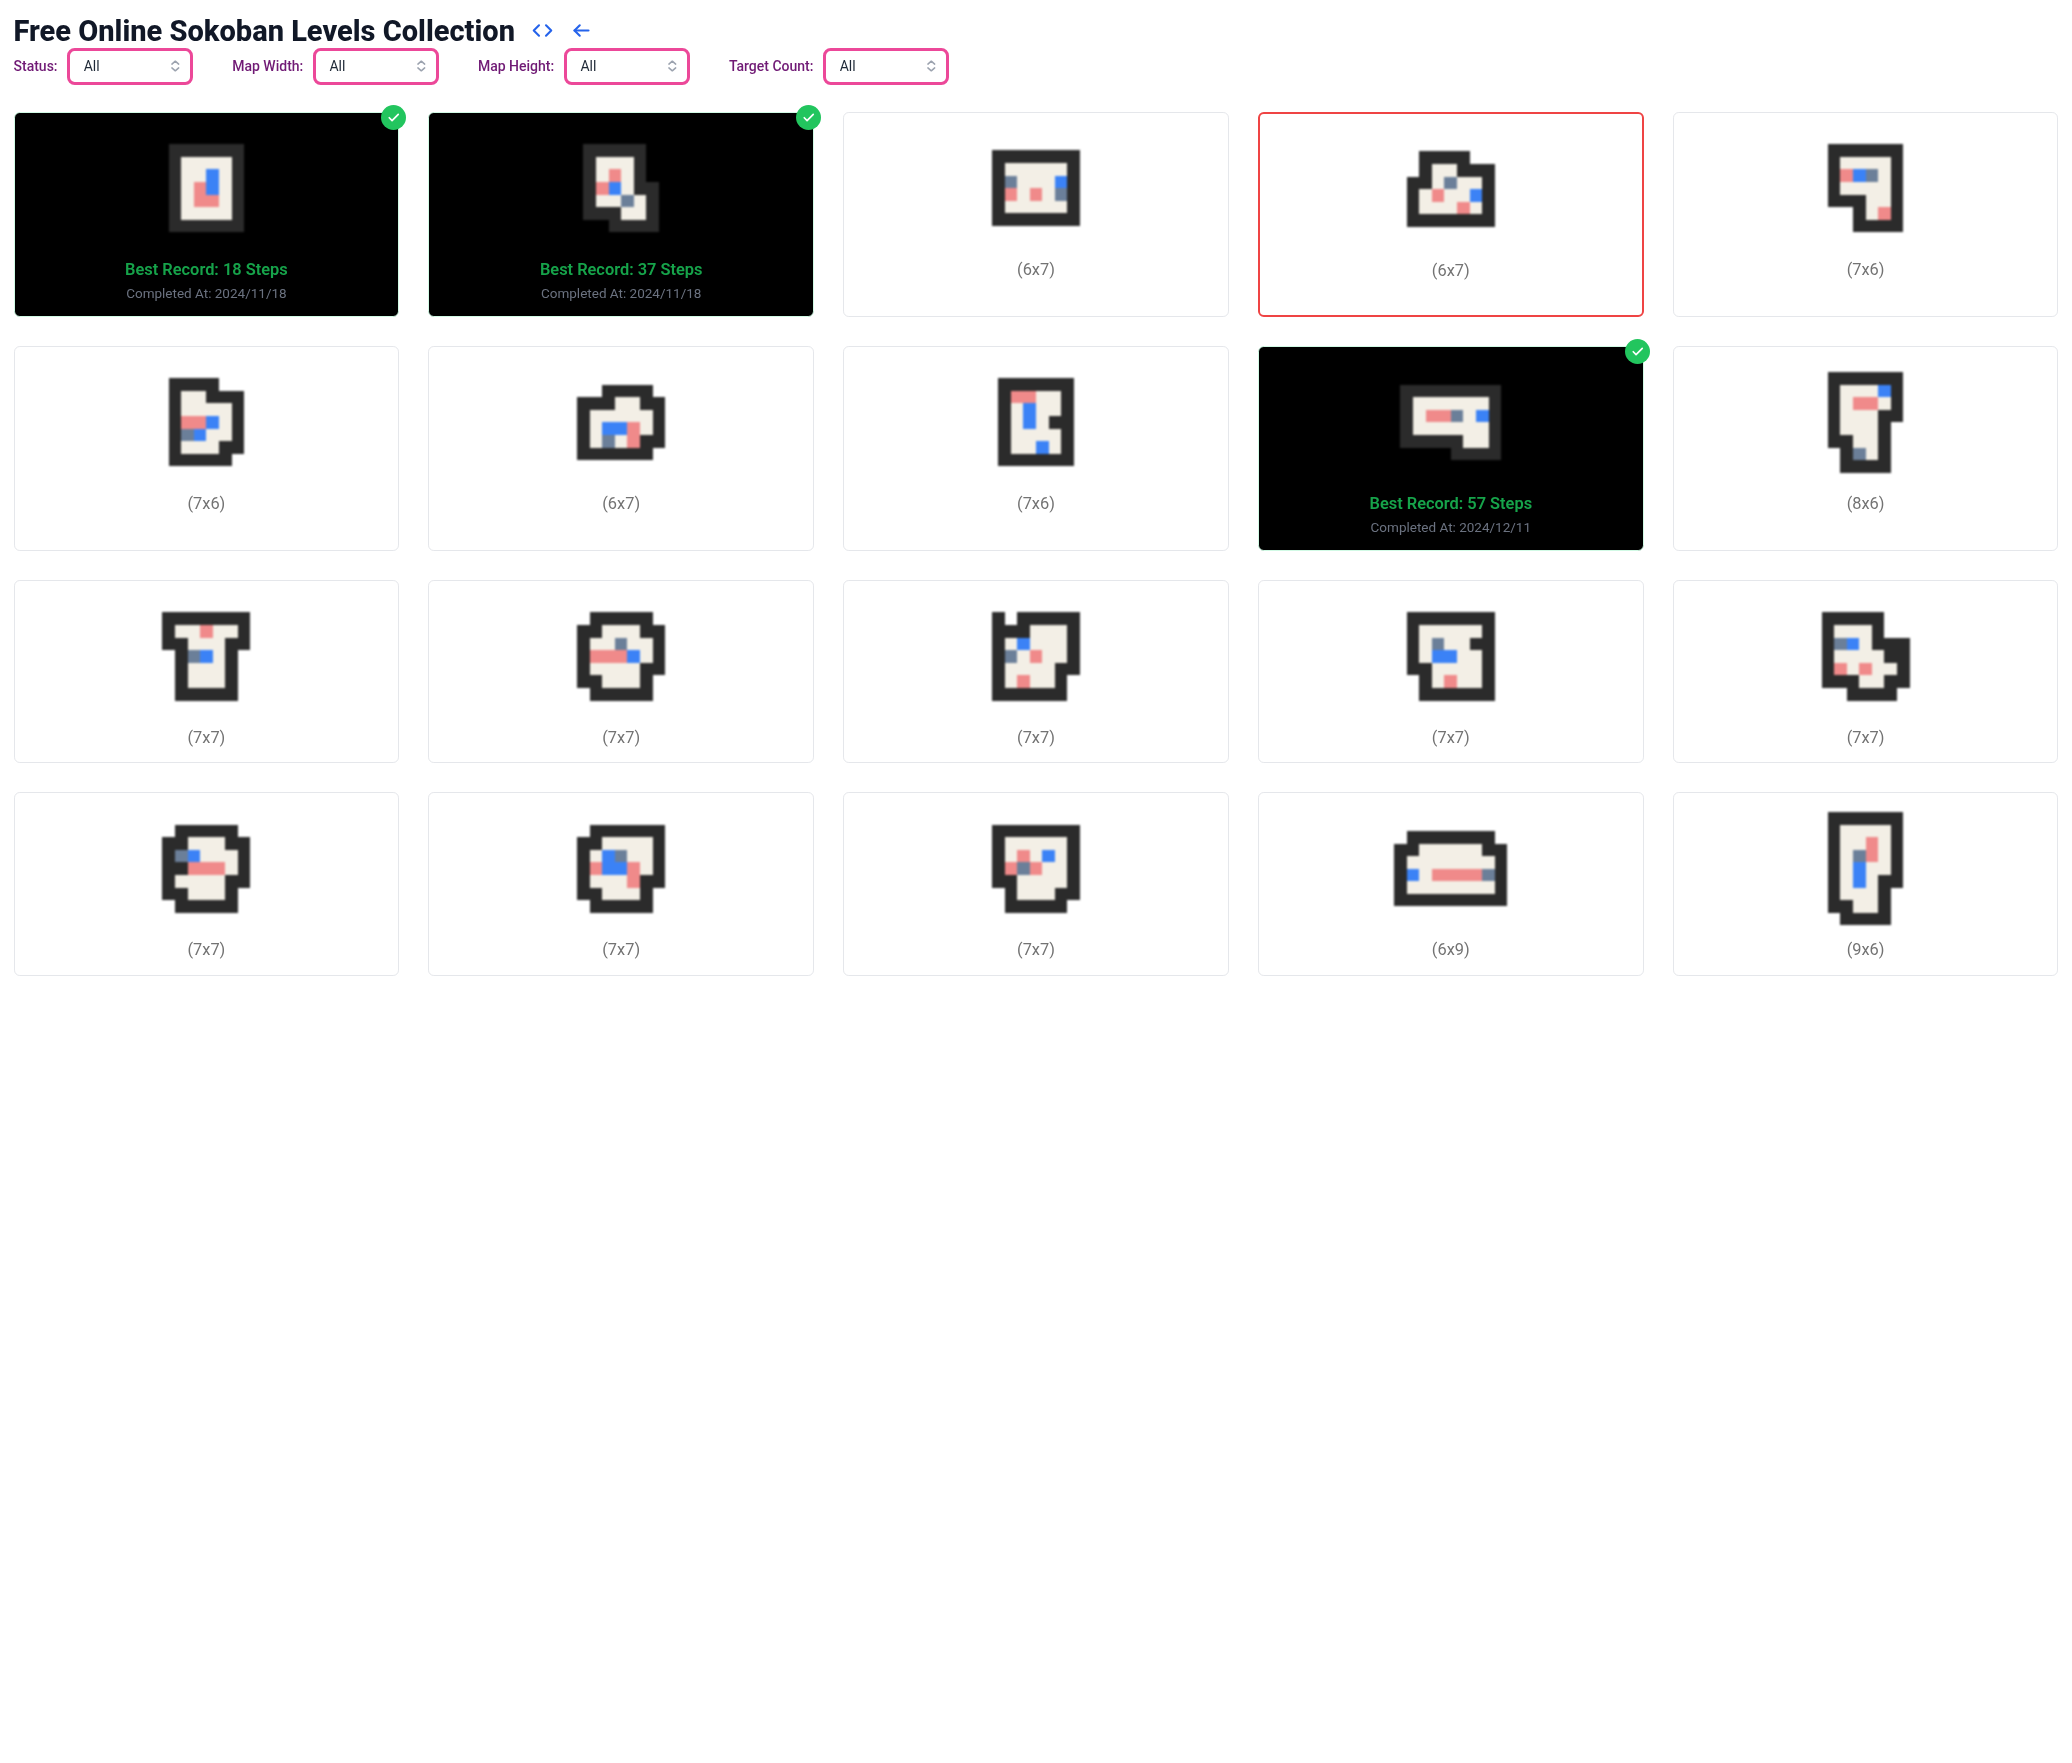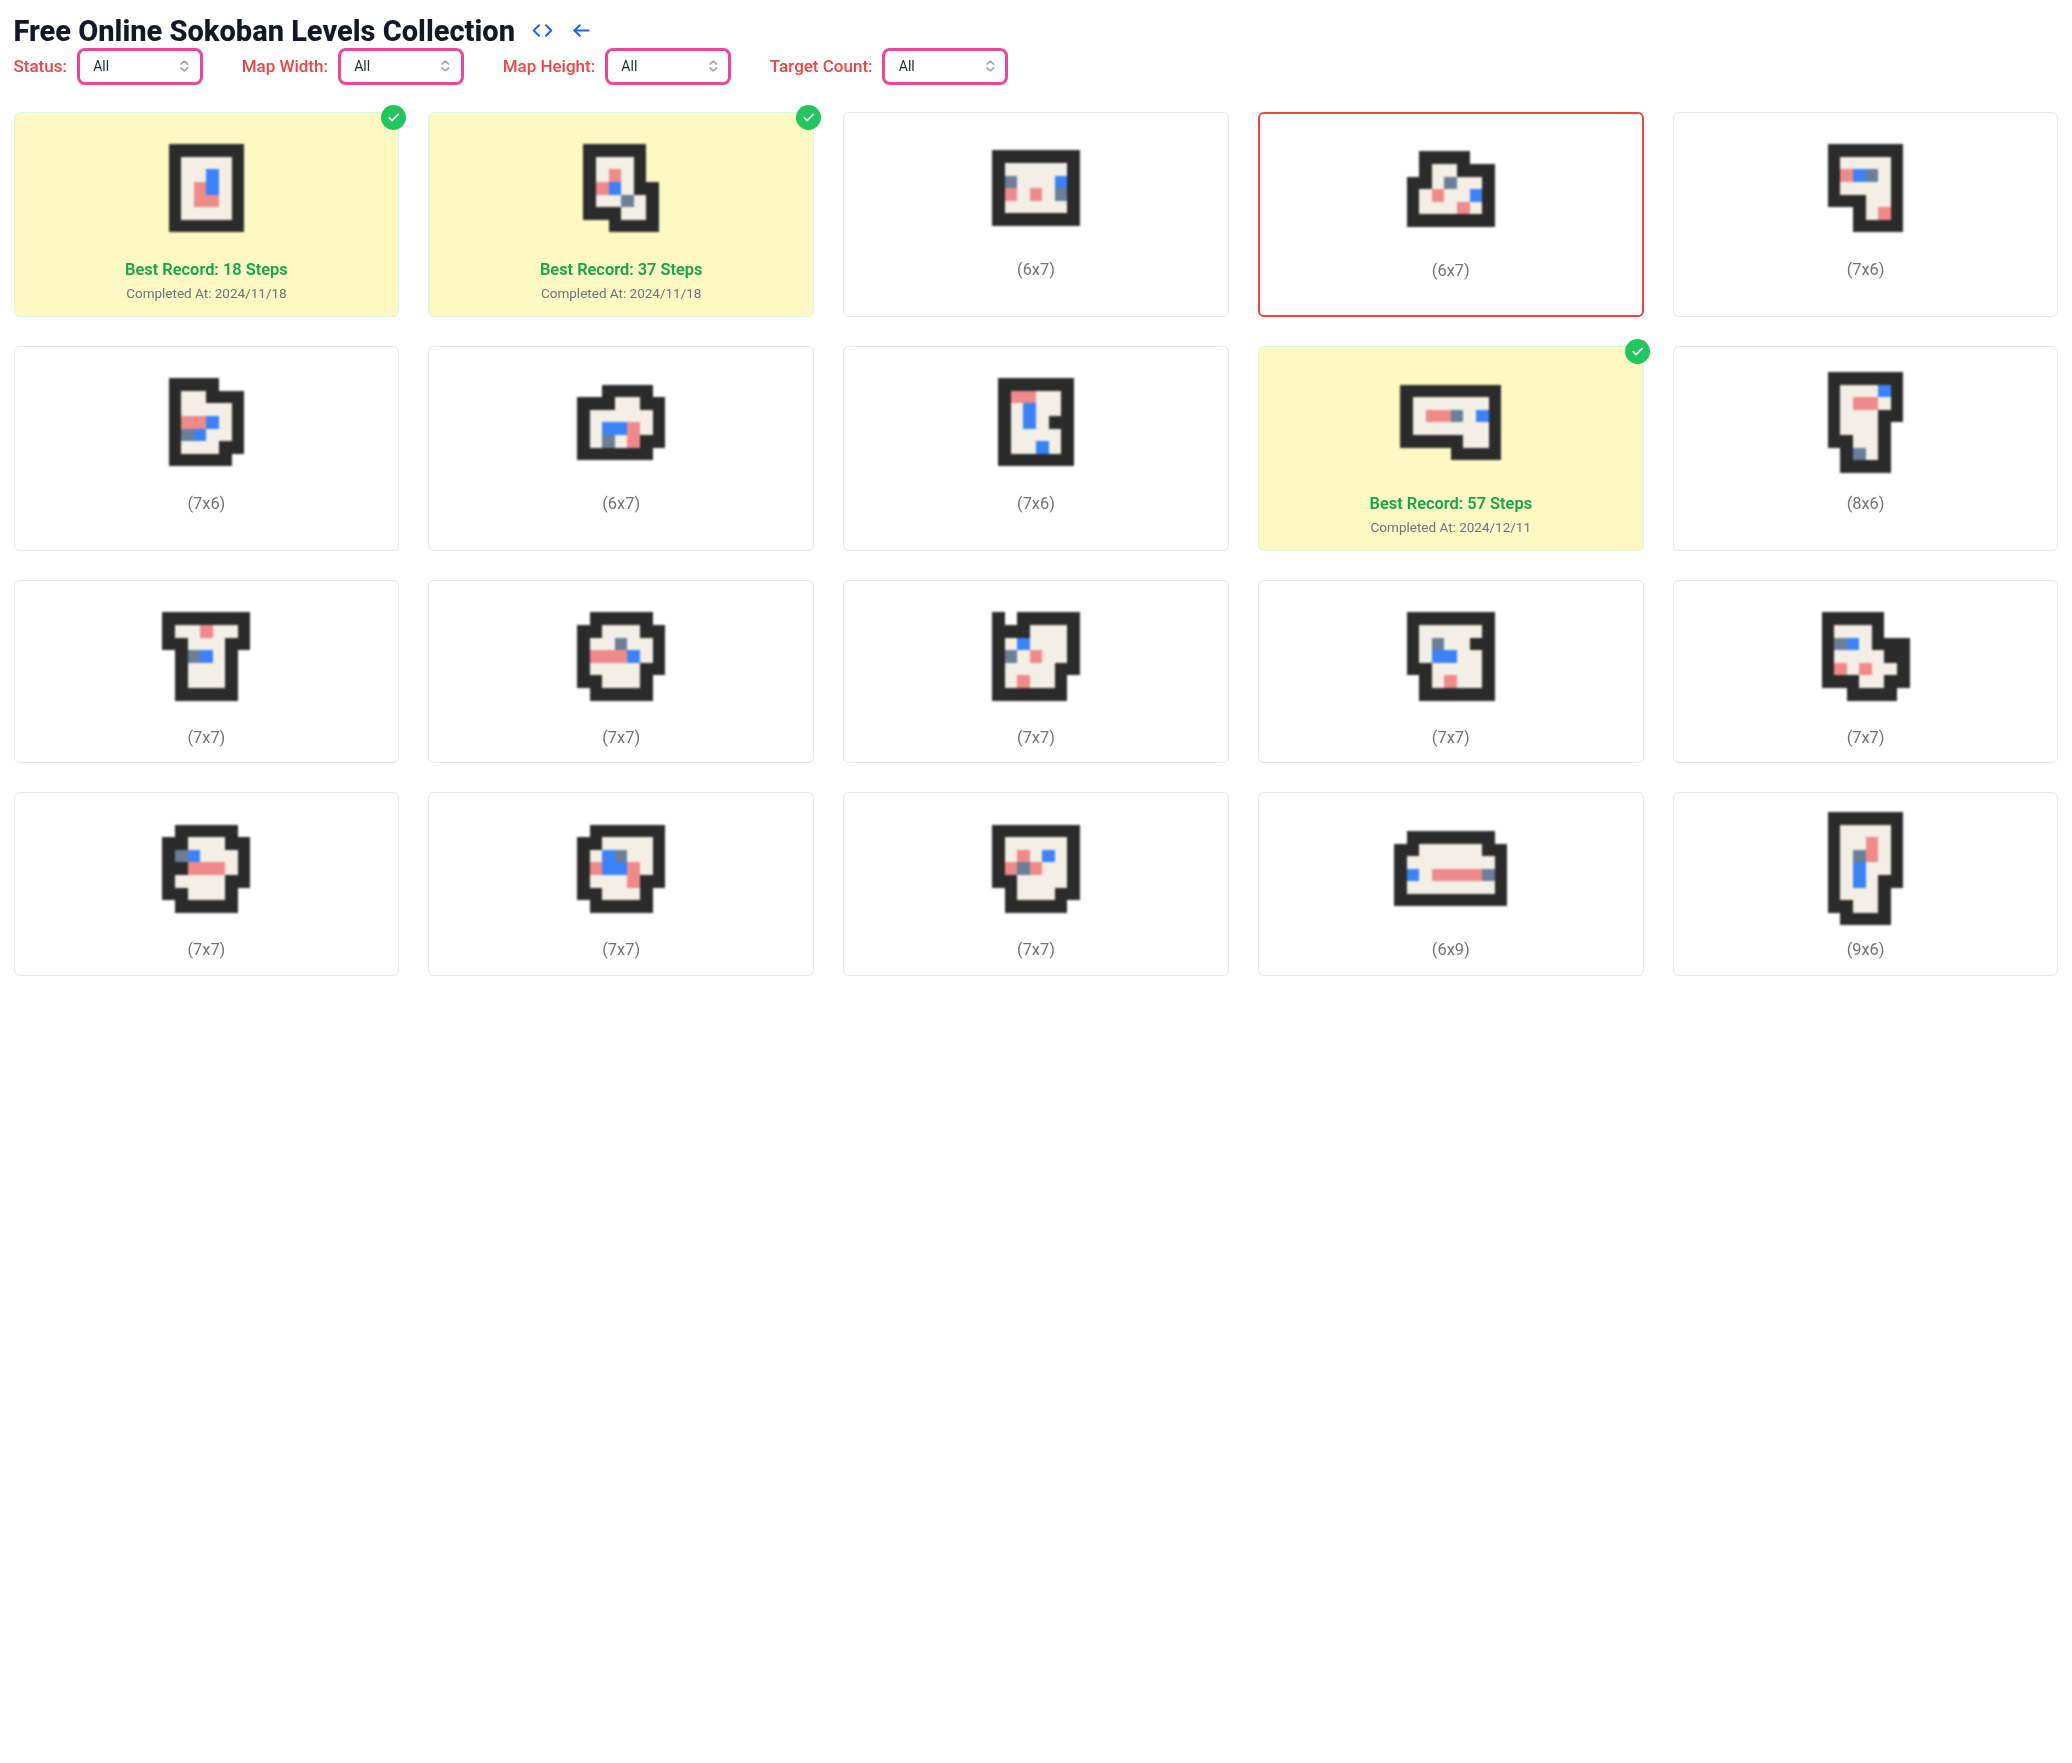--- a/index.html
+++ b/index.html
@@ -33,22 +33,22 @@
     align-items: center;
     margin-bottom: 27px;
     flex-wrap: wrap;
   }
   .filter {
     display: flex;
     align-items: center;
     gap: 9.7px;
   }
   .filter-label {
-    font-size: 17px;
-    color: #ef4444;
+    font-size: 14px;
+    color: #701a75;
     font-weight: 500;
   }
   .select {
     border: 3px solid #ec4899;
     border-radius: 7.7px;
     padding: 7.7px 33px 7.7px 13.5px;
     font-size: 14px;
     min-width: 126px;
     background: #fff;
     position: relative;
@@ -77,21 +77,21 @@
     border-radius: 5.8px;
     background: #fff;
     position: relative;
     display: flex;
     flex-direction: column;
     align-items: center;
     padding: 17.4px 11.6px 15.4px;
     cursor: pointer;
   }
   .card.completed {
-    background: #fef9c3;
+    background: #000000;
     border-color: #d1fae5;
   }
   .card.selected {
     border: 2.9px solid #ef4444;
   }
   .check {
     position: absolute;
     top: -7.7px;
     right: -7.7px;
     width: 25px;

